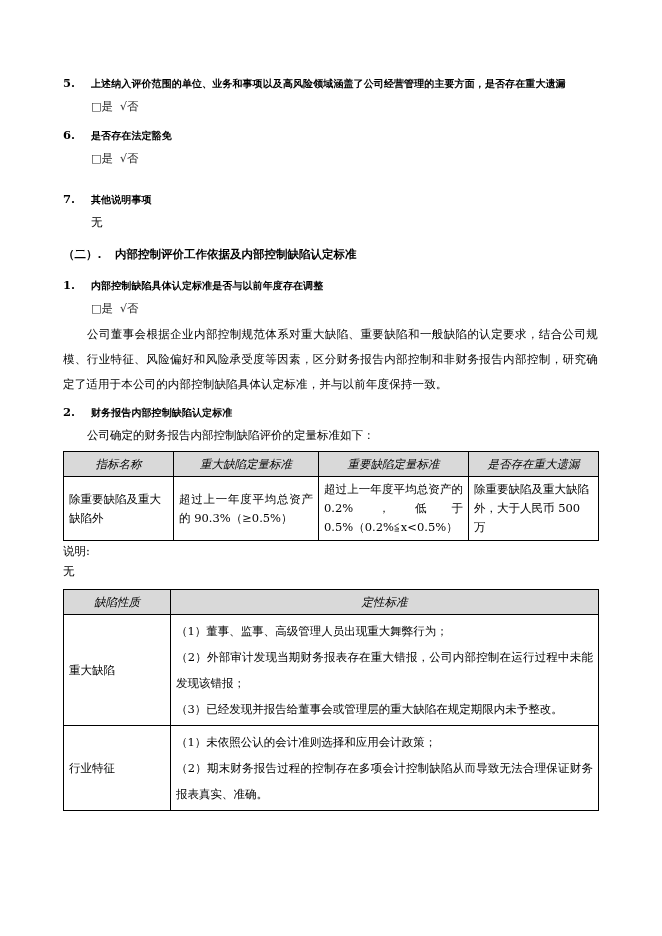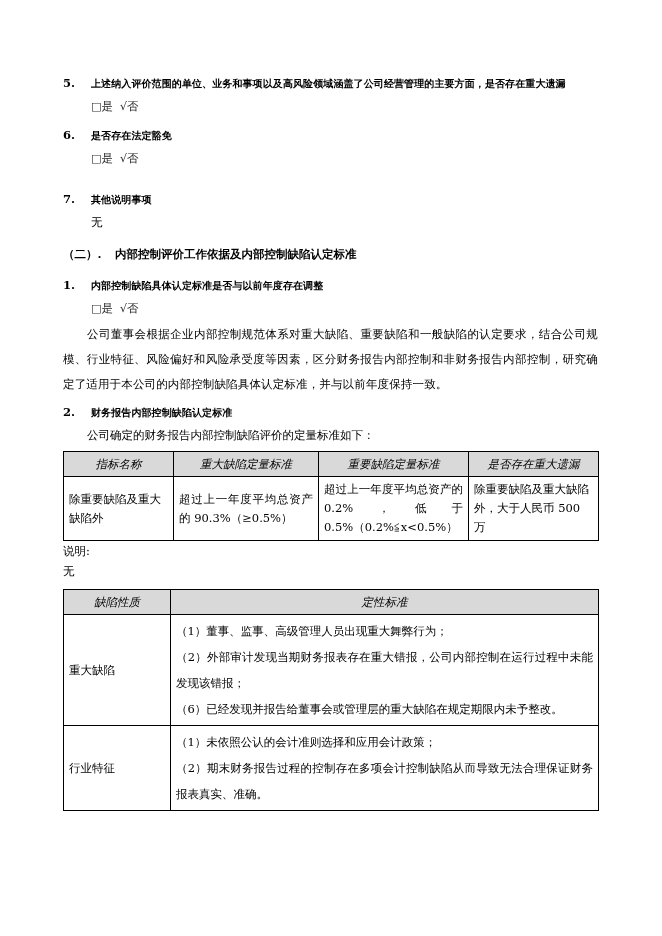--- a/index.html
+++ b/index.html
@@ -252,21 +252,21 @@
           <th>缺陷性质</th>
           <th>定性标准</th>
         </tr>
       </thead>
       <tbody>
         <tr>
           <td class="q-label">重大缺陷</td>
           <td class="qual-cell">
             <div class="qual-line">（1）董事、监事、高级管理人员出现重大舞弊行为；</div>
             <div class="qual-line">（2）外部审计发现当期财务报表存在重大错报，公司内部控制在运行过程中未能发现该错报；</div>
-            <div class="qual-line">（6）已经发现并报告给董事会或管理层的重大缺陷在规定期限内未予整改。</div>
+            <div class="qual-line">（3）已经发现并报告给董事会或管理层的重大缺陷在规定期限内未予整改。</div>
           </td>
         </tr>
         <tr>
           <td class="q-label">行业特征</td>
           <td class="qual-cell">
             <div class="qual-line">（1）未依照公认的会计准则选择和应用会计政策；</div>
             <div class="qual-line">（2）期末财务报告过程的控制存在多项会计控制缺陷从而导致无法合理保证财务报表真实、准确。</div>
           </td>
         </tr>
       </tbody>

